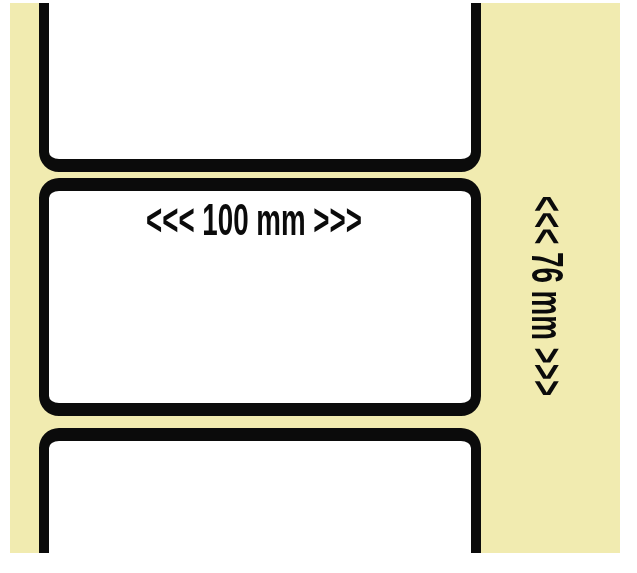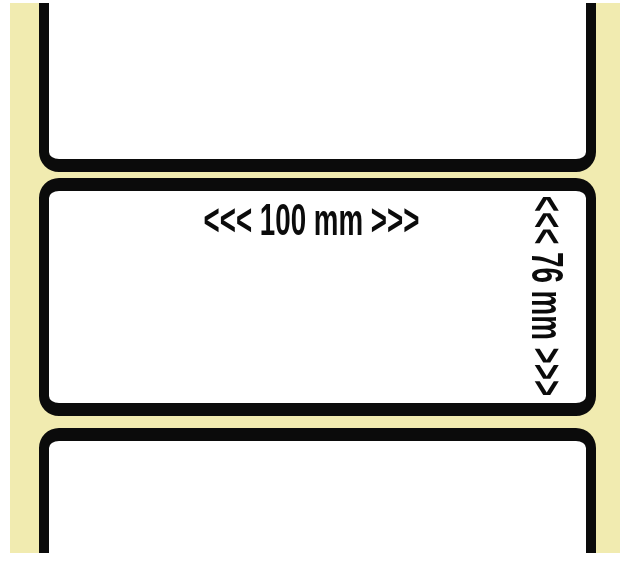--- a/index.html
+++ b/index.html
@@ -21,21 +21,21 @@
     top: 3px;
     width: 610px;
     height: 550px;
     background: #f1ebb0;
     overflow: hidden;
   }
   
   .label {
     position: absolute;
     left: 29px;
-    width: 557px;
+    width: 442px;
     box-sizing: border-box;
     background: #ffffff;
     border: solid #0b0b0b;
     border-width: 13px 10px;
     border-radius: 20px;
   }
   .label-top {
     top: -40px;           
     height: 209px;
   }

